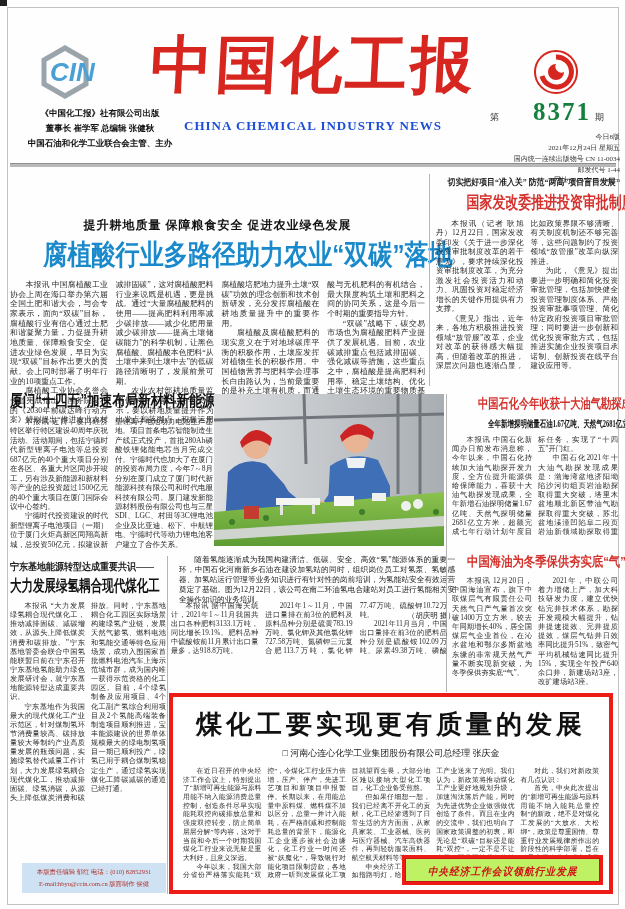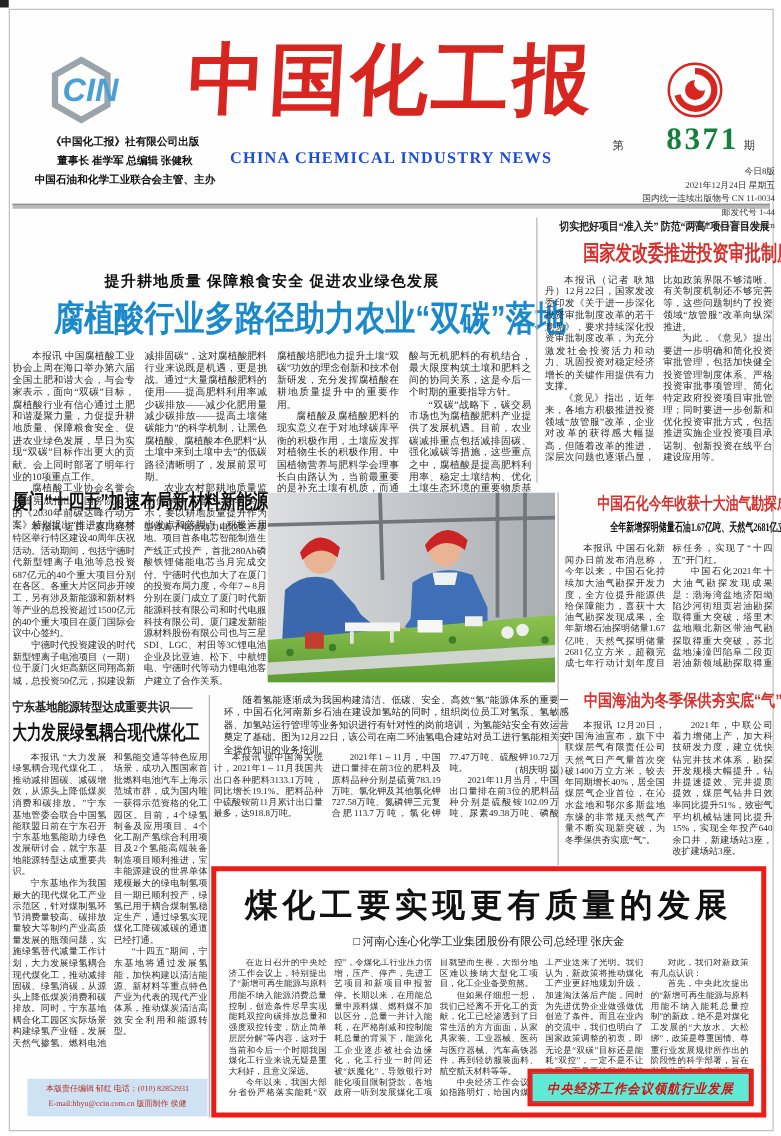--- a/index.html
+++ b/index.html
@@ -94,21 +94,21 @@
 
   
   .redbox{position:absolute;left:161px;top:685px;width:444px;height:201px;border:4px solid #ed1c16;
           background:#ffffff;box-sizing:border-box;}
   .mh-hl-wrap{text-align:center;margin-top:10px;}
   .mh-hl{display:inline-block;font-size:26px;color:#111;letter-spacing:4px;}
   .mh-byline{text-align:center;font-size:9px;color:#222;margin-top:5px;}
   .redbox .body-cols{margin:7px 10px 0;height:118px;column-count:5;column-gap:6px;
                      font-size:6.8px;line-height:1.28;}
   .banner{position:absolute;right:6px;bottom:5px;background:#ed1c16;padding:3px;}
-  .banner-inner{background:#5eead4;border:1px solid #cf1417;padding:2px 6px;}
+  .banner-inner{background:#bef264;border:1px solid #cf1417;padding:2px 16px;}
   .banner-text{display:inline-block;font-size:10.5px;font-weight:900;font-style:italic;color:#cf1417;
                white-space:nowrap;transform:scaleX(0.93);transform-origin:center;letter-spacing:1px;}
 </style>
 </head>
 <body>
 
 <div class="page">
   <div class="corner-mark"></div>
   <div class="sheet">
 
@@ -250,21 +250,20 @@
           <p>2021年，中联公司着力增储上产，加大科技研发力度，建立优快钻完井技术体系，勘探开发规模大幅提升，钻井提速提效、完井提质提效，煤层气钻井日效率同比提升51%，致密气平均机械钻速同比提升15%，实现全年投产640余口井，新建场站3座，改扩建场站3座。</p>
         </div>
     </div>
 
     <div class="art-ningdong">
       <span class="nd-kick">宁东基地能源转型达成重要共识——</span><br>
       <span class="hl nd-hl">大力发展绿氢耦合现代煤化工</span>
       <div class="body-cols">
           <p>本报讯 “大力发展绿氢耦合现代煤化工，推动减排固碳、减碳增效，从源头上降低煤炭消费和碳排放。”宁东基地管委会联合中国氢能联盟日前在宁东召开宁东基地氢能助力绿色发展研讨会，就宁东基地能源转型达成重要共识。</p>
           <p>宁东基地作为我国最大的现代煤化工产业示范区，针对煤制氢环节消费量较高、碳排放量较大等制约产业高质量发展的瓶颈问题，实施绿氢替代减量工作计划，大力发展绿氢耦合现代煤化工，推动减排固碳、绿氢消碳，从源头上降低煤炭消费和碳排放。同时，宁东基地耦合化工园区实际场景构建绿氢产业链，发展天然气掺氢、燃料电池和氢能交通等特色应用场景，成功入围国家首批燃料电池汽车上海示范城市群，成为国内唯一获得示范资格的化工园区。目前，4个绿氢制备及应用项目、4个化工副产氢综合利用项目及2个氢能高端装备制造项目顺利推进，宝丰能源建设的世界单体规模最大的绿电制氢项目一期已顺利投产，绿氢已用于耦合煤制氢稳定生产，通过绿氢实现煤化工降碳减碳的通道已经打通。</p>
-          <p>“十四五”期间，宁东基地将通过发展氢能，加快构建以清洁能源、新材料等重点特色产业为代表的现代产业体系，推动煤炭清洁高效安全利用和能源转型。</p>
         </div>
     </div>
     <div class="editor-box">
       <div>本版责任编辑 郁红 电话：(010) 82852931</div>
       <div>E-mail:hbyu@ccin.com.cn 版面制作 侯健</div>
     </div>
 
     <div class="art-feiliao">
       <div class="body-cols">
           <p>本报讯 据中国海关统计，2021年1～11月我国共出口各种肥料3133.1万吨，同比增长19.1%。肥料品种中硫酸铵前11月累计出口量最多，达918.8万吨。</p>

